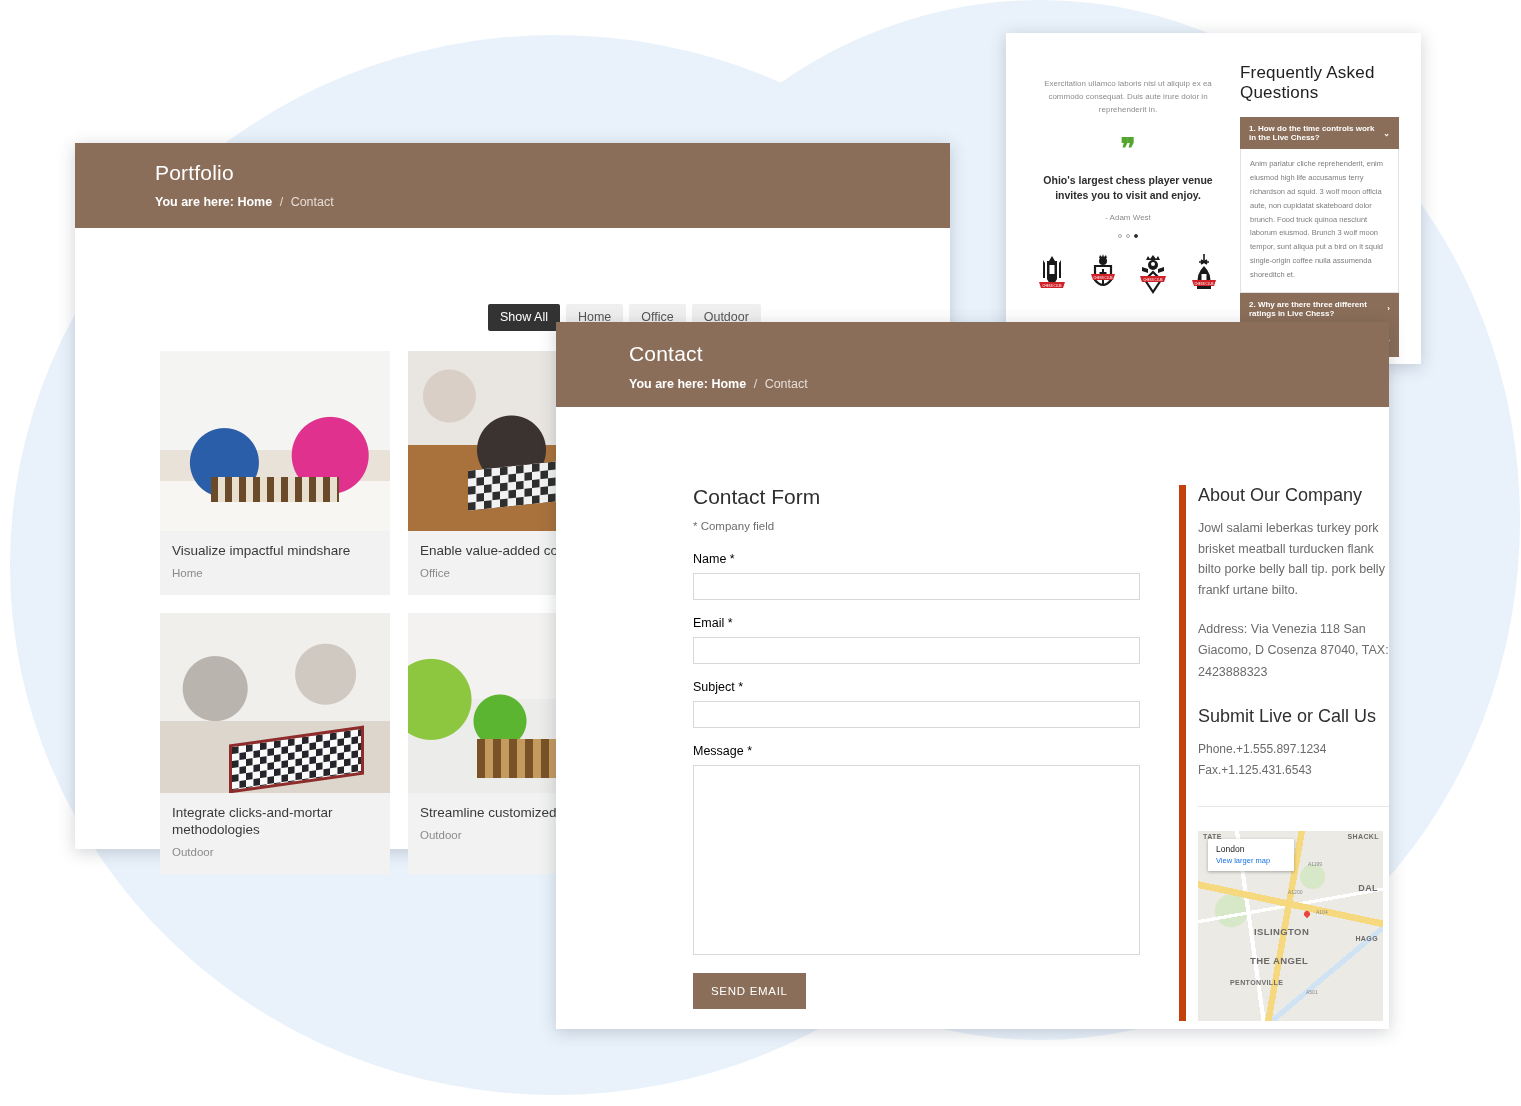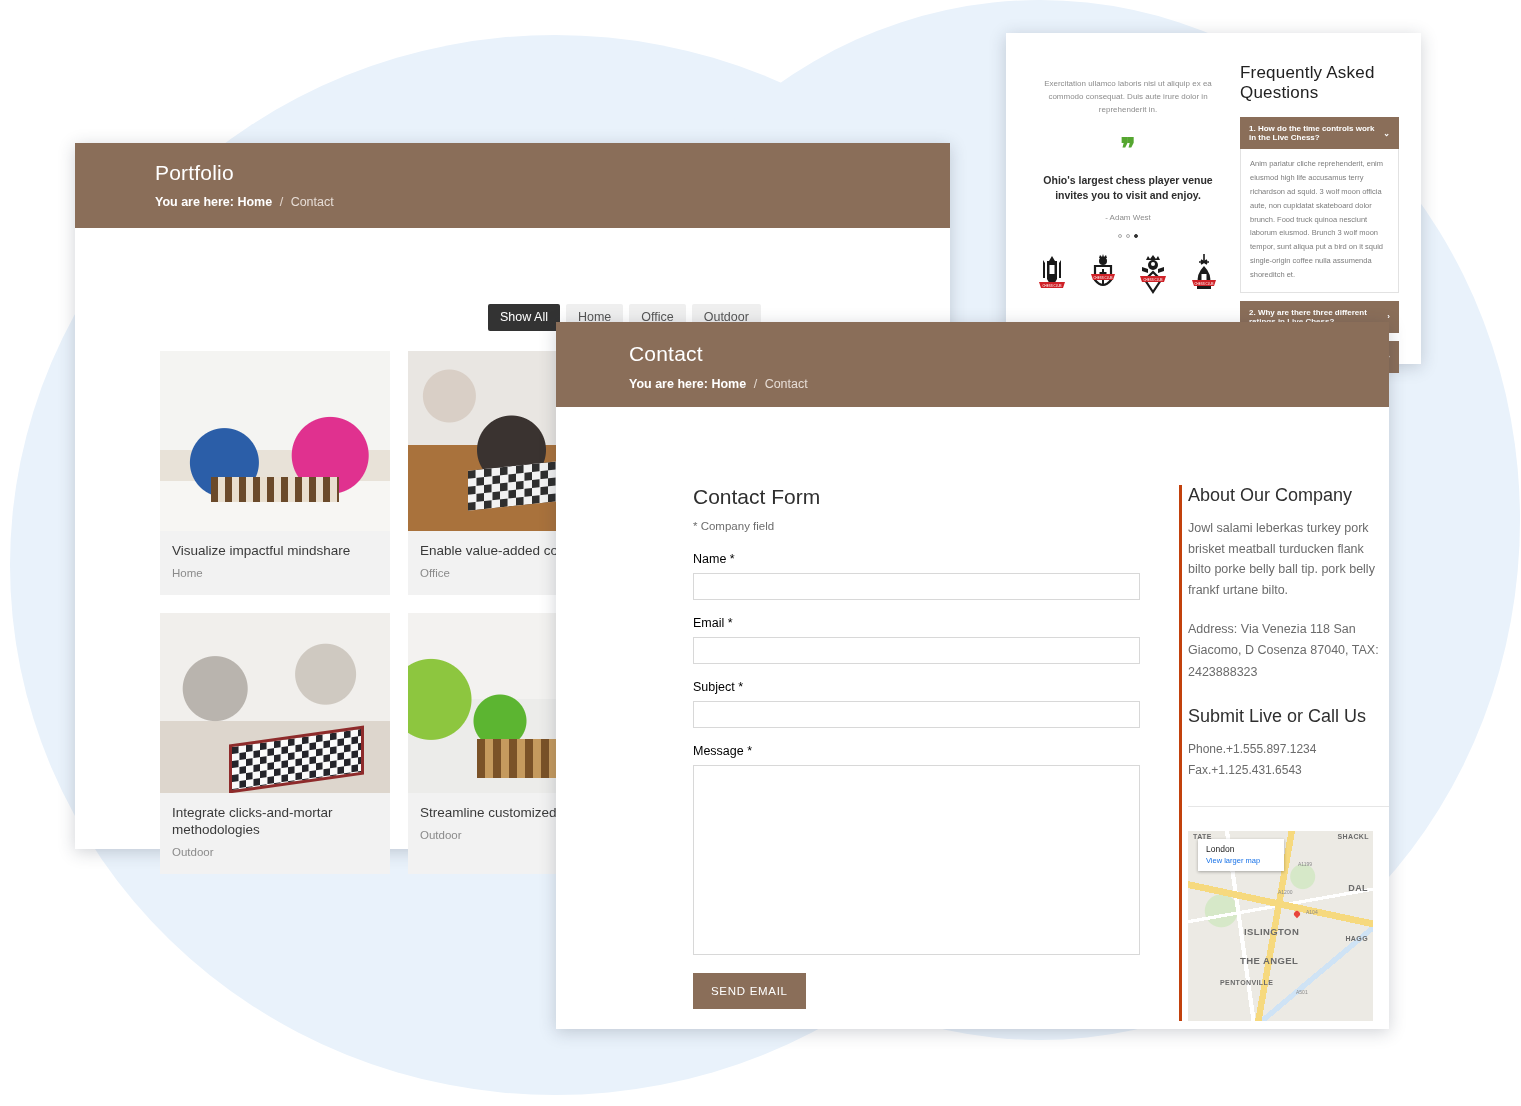--- a/index.html
+++ b/index.html
@@ -151,21 +151,21 @@
   .dot.on { background:#333; border-color:#333; }
   #crests { display:flex; justify-content:space-between; margin-top: 16px; padding: 0 6px; }
   .crest { width: 32px; height: 42px; position: relative; }
 
   #faq-col { flex: 1; padding-left: 14px; }
   #faq-col h2 {
     margin: 0 0 14px 0;
     font-size: 17px; font-weight: 400; color: #222;
     letter-spacing: .2px;
   }
-  .faq-item { margin-bottom: 8px; }
+  .faq-item { }
   .faq-q {
     background: #8a6e59; color: #fff;
     font-size: 8px; font-weight: bold;
     padding: 7px 9px;
     display: flex; justify-content: space-between; align-items: center;
     cursor: pointer;
   }
   .faq-chevron { font-size: 8px; }
   .faq-a {
     border: 1px solid #e2e2e2; border-top: none;
@@ -205,21 +205,21 @@
     padding: 6px 8px; color:#333; resize: none;
   }
   #send-btn {
     background: #8a6e59; color: #fff;
     border: none; padding: 12px 18px;
     font-size: 11.5px; letter-spacing: .7px;
     font-family: "Liberation Sans", sans-serif;
     cursor: pointer;
   }
 
-  #aside-col { width: 210px; margin-left: 36px; border-left: 3px solid #c2410c; padding-left: 6px; }
+  #aside-col { width: 210px; margin-left: 36px; border-left: 7px solid #c2410c; padding-left: 12px; }
   #aside-col h3 {
     font-size: 18px; font-weight: 400; color: #2f2f2f;
     margin: 0 0 12px 0;
   }
   .aside-p { font-size: 12.5px; color: #6b6b6b; line-height: 1.65; margin: 0 0 18px 0; }
   .aside-p2 { font-size: 12.5px; color: #6b6b6b; line-height: 1.75; margin: 0 0 22px 0; }
   .aside-line { font-size: 12px; color: #6b6b6b; line-height: 1.7; }
   #aside-divider { border-top: 1px solid #e6e6e6; margin: 26px 0 0 0; }
 
   

